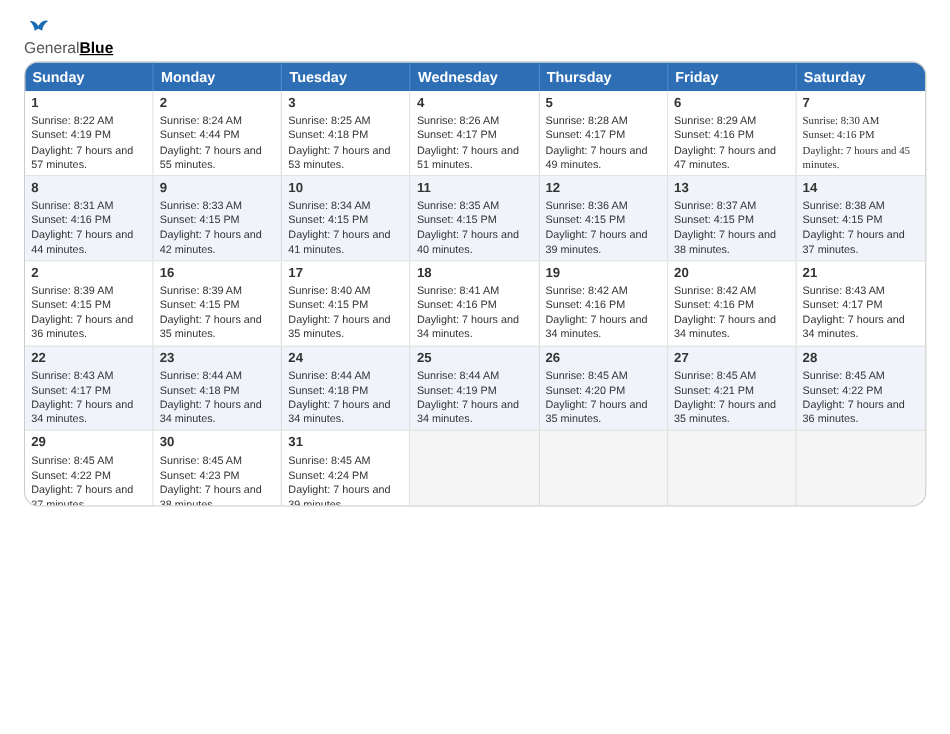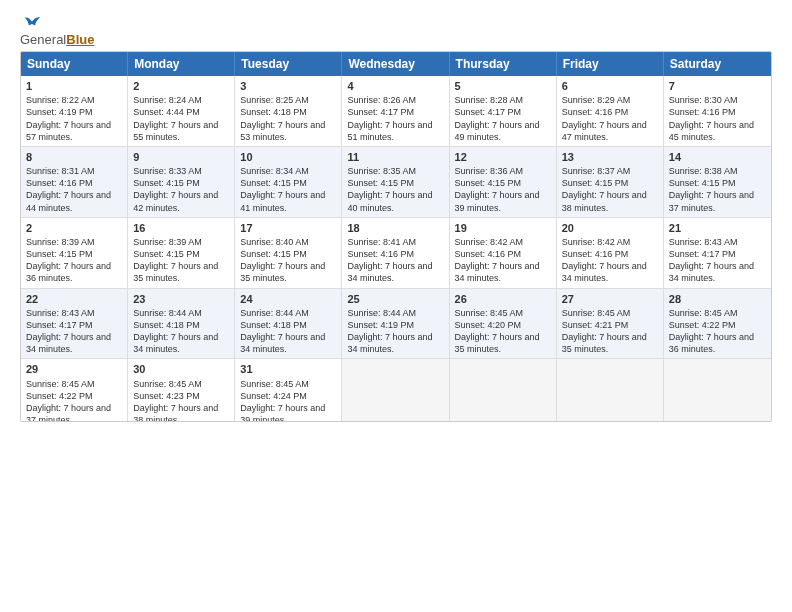--- a/index.html
+++ b/index.html
@@ -30,21 +30,21 @@
       align-items: flex-start;
     }
     .logo-text {
       display: flex;
       align-items: center;
       font-size: 18px;
       font-weight: bold;
       color: #333;
     }
     .logo-general { color: #444; font-size: 16px; font-weight: bold; }
-    .logo-blue { color: #a16207; font-size: 16px; font-weight: bold; text-decoration: underline; }
+    .logo-blue { color: #000000; font-size: 16px; font-weight: bold; text-decoration: underline; }
     .logo-bird {
       width: 20px;
       height: 16px;
       margin-left: 2px;
     }
     .title-block {
       text-align: right;
     }
     .month-title {
       font-size: 32px;
@@ -54,21 +54,21 @@
     }
     .location {
       font-size: 14px;
       color: #444;
     }
     .calendar {
       flex: 1;
       display: flex;
       flex-direction: column;
       border: 1px solid #ccc;
-      border-radius: 2px;
+      border-radius: 12px;
       overflow: hidden;
     }
     .cal-header {
       display: grid;
       grid-template-columns: repeat(7, 1fr);
       background-color: #2d6eb5;
     }
     .cal-header-cell {
       color: #fff;
       font-size: 12px;
@@ -180,21 +180,21 @@
 Daylight: 7 hours and 49 minutes.</div>
           </div>
           <div class="cal-cell">
             <span class="day-num">6</span>
             <div class="cal-cell-text" style="white-space: pre-line;">Sunrise: 8:29 AM
 Sunset: 4:16 PM
 Daylight: 7 hours and 47 minutes.</div>
           </div>
           <div class="cal-cell">
             <span class="day-num">7</span>
-            <div class="cal-cell-text" style="white-space: pre-line;">Sunrise: 8:30 AM
+            <div class="cal-cell-text" style="white-space: pre-line; font-family: Liberation Serif, serif;">Sunrise: 8:30 AM
 Sunset: 4:16 PM
 Daylight: 7 hours and 45 minutes.</div>
           </div>
         </div>
         <div class="cal-row">
           <div class="cal-cell alt-row">
             <span class="day-num">8</span>
             <div class="cal-cell-text" style="white-space: pre-line;">Sunrise: 8:31 AM
 Sunset: 4:16 PM
 Daylight: 7 hours and 44 minutes.</div>

